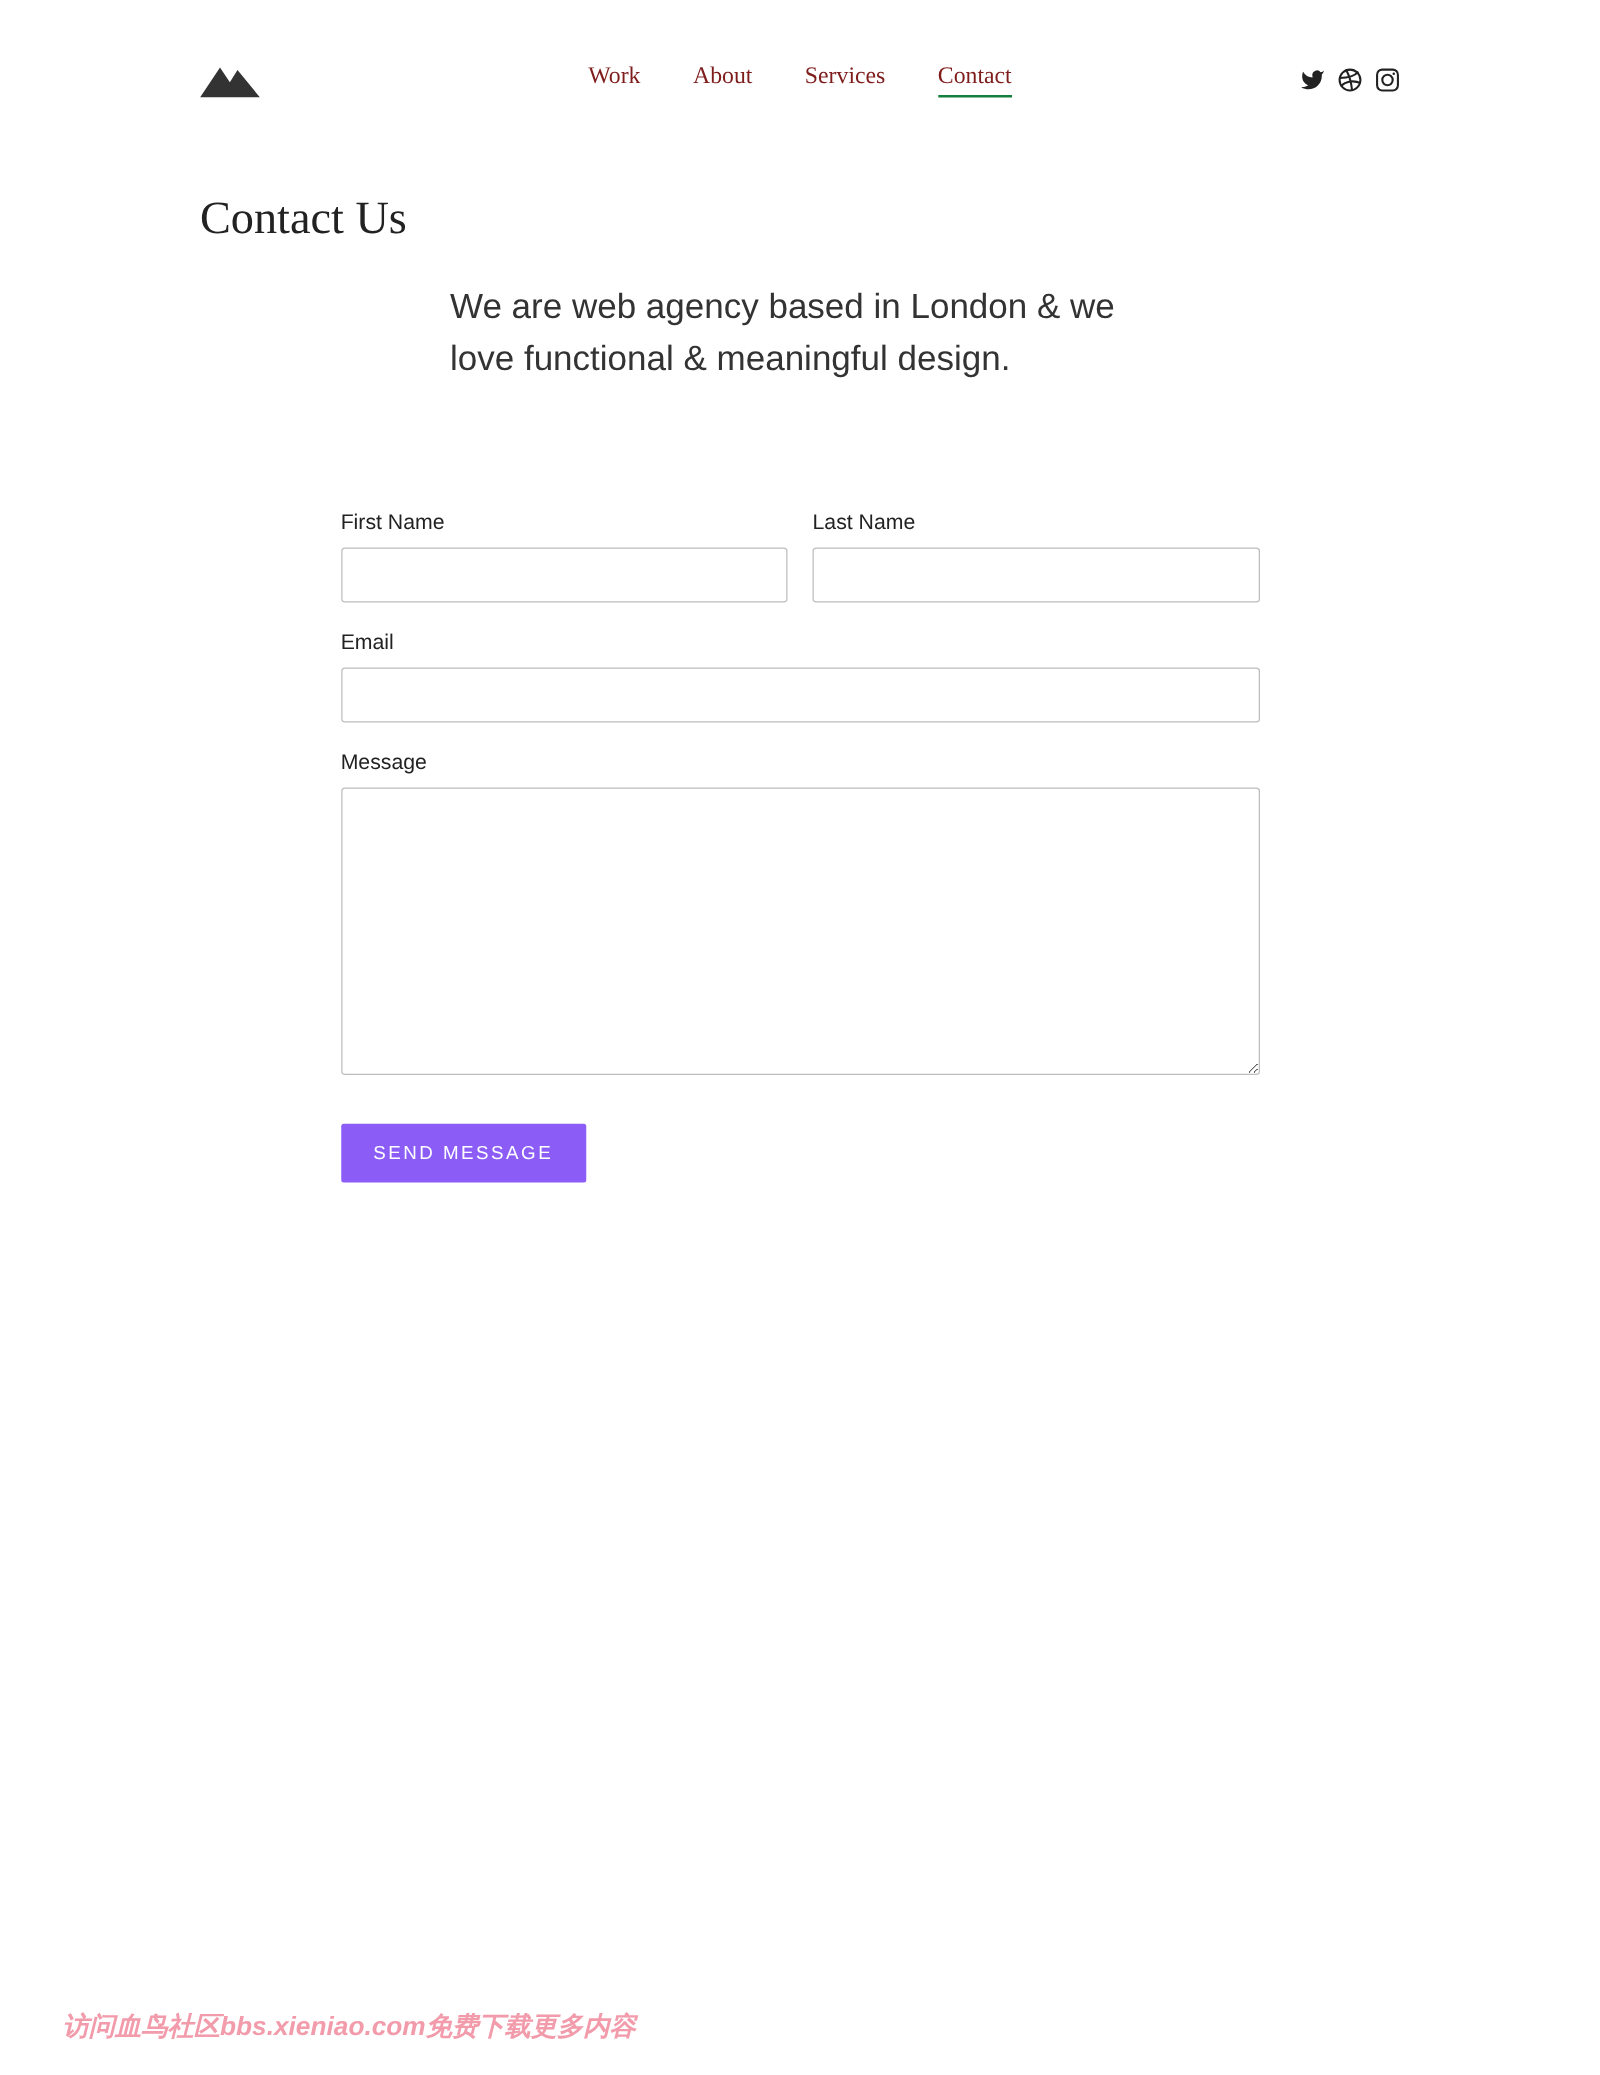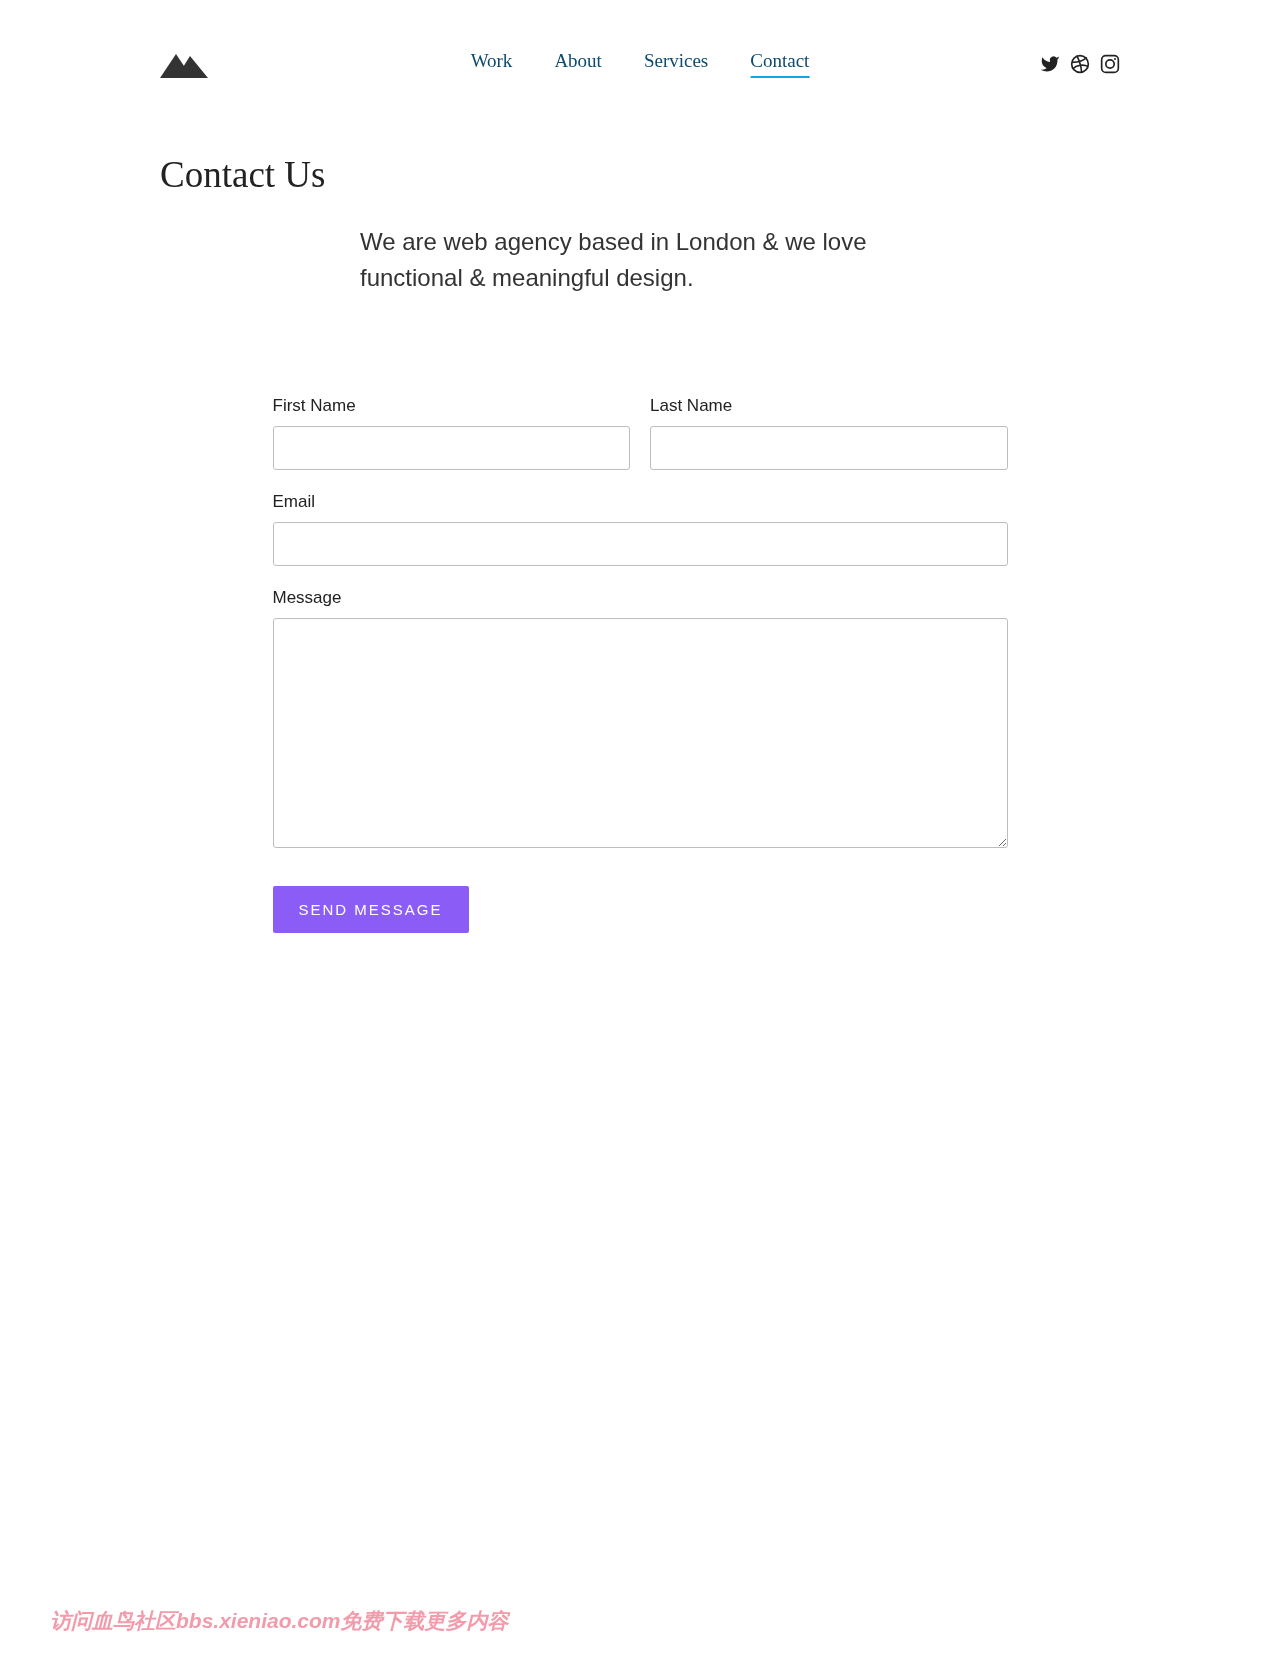--- a/index.html
+++ b/index.html
@@ -25,25 +25,25 @@
     display: flex;
     gap: 42px;
     position: absolute;
     left: 50%;
     transform: translateX(-50%);
   }
   nav a {
     font-family: Georgia, serif;
     font-size: 19px;
     text-decoration: none;
-    color: #0c4a6e;
+    color: #7f1d1d;
     padding-bottom: 4px;
   }
   nav a.active {
-    border-bottom: 2px solid #0ea5e9;
+    border-bottom: 2px solid #15803d;
   }
   .socials {
     display: flex;
     gap: 10px;
     align-items: center;
   }
   .socials a {
     color: #222;
     display: inline-flex;
     align-items: center;
@@ -54,21 +54,21 @@
   }
   .hero h1 {
     font-family: Georgia, serif;
     font-weight: 400;
     font-size: 37px;
     margin-bottom: 28px;
     color: #222;
   }
   .hero p {
     font-family: -apple-system, BlinkMacSystemFont, "Segoe UI", Helvetica, Arial, sans-serif;
-    font-size: 24px;
+    font-size: 28px;
     font-weight: 300;
     color: #333;
     line-height: 1.5;
     max-width: 560px;
     margin: 0 auto;
   }
   .form-wrap {
     width: 735px;
     margin: 0 auto;
     font-family: -apple-system, BlinkMacSystemFont, "Segoe UI", Helvetica, Arial, sans-serif;

